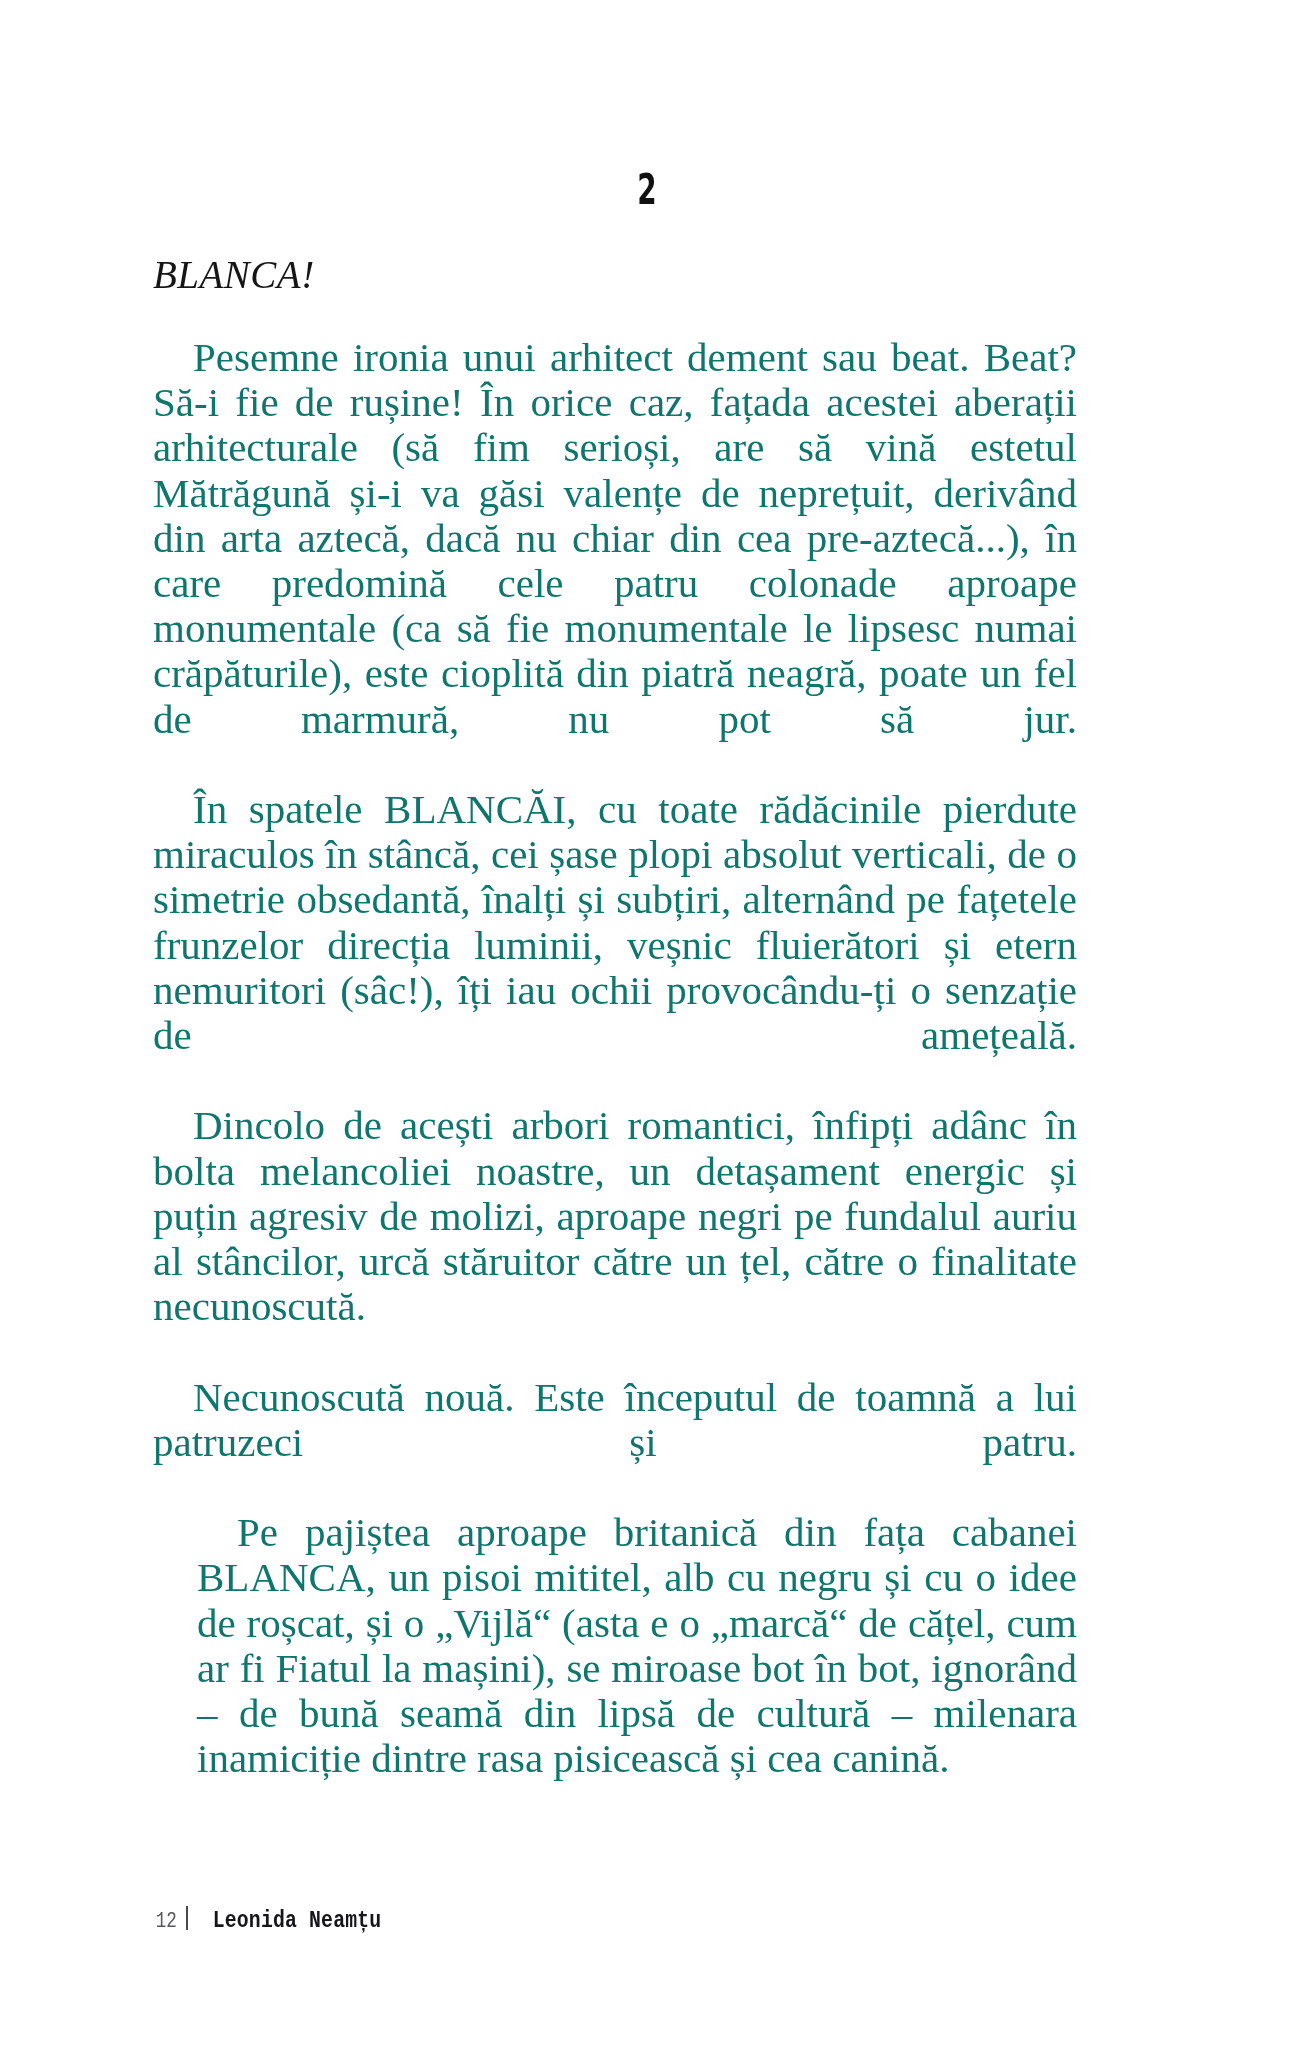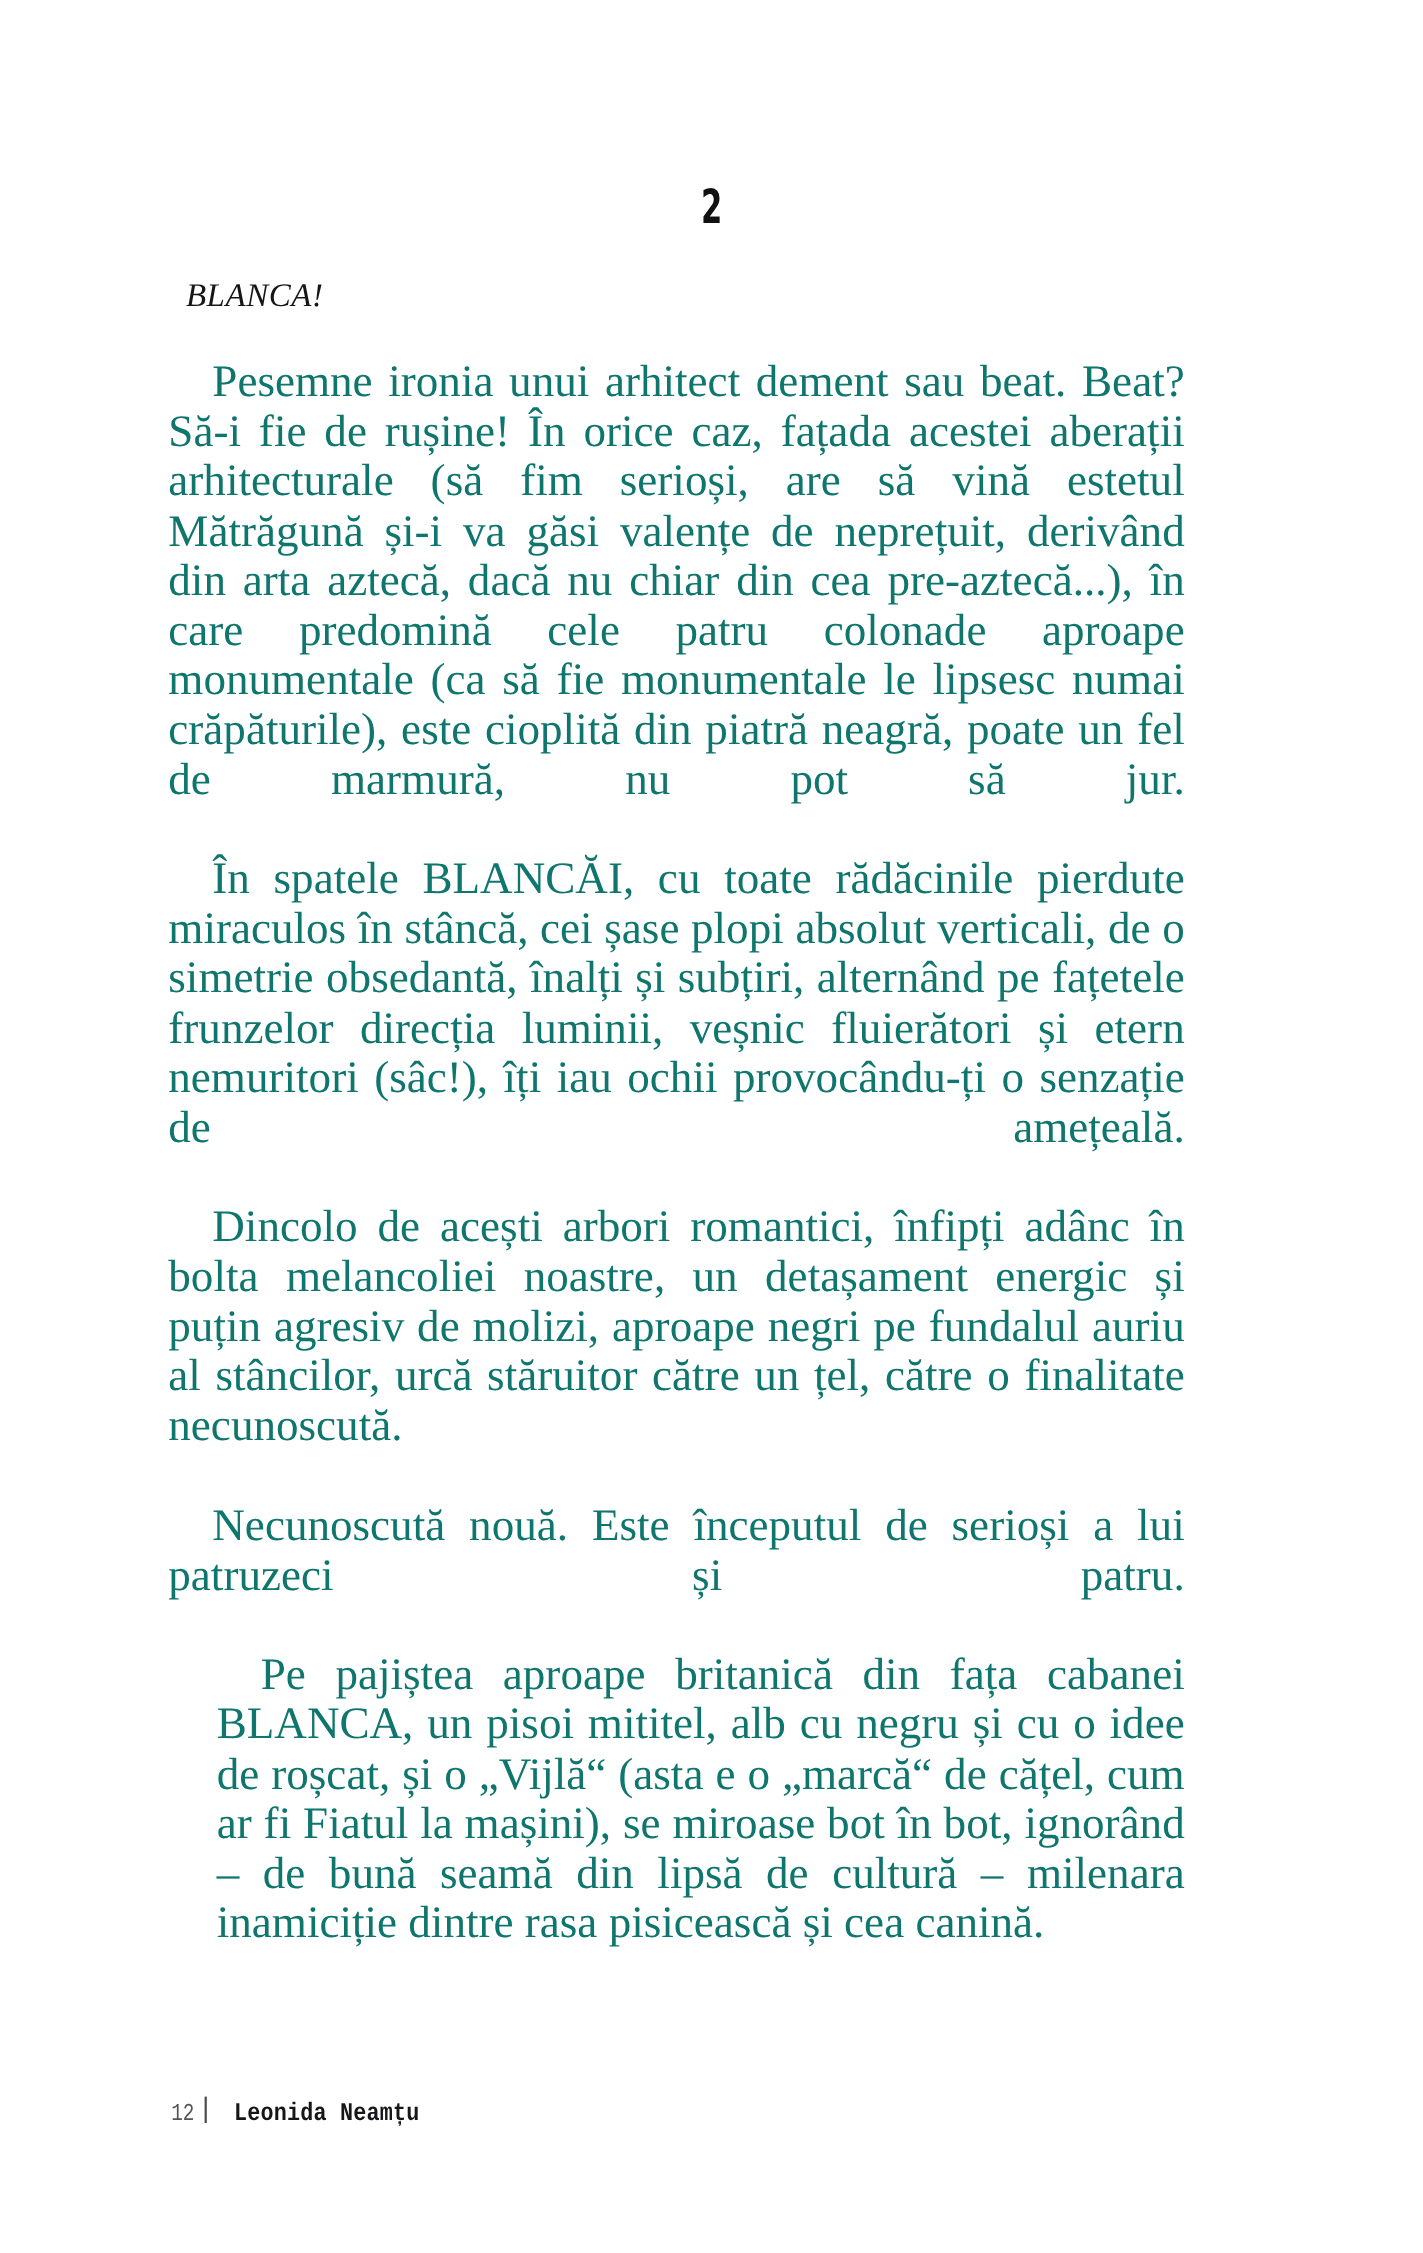--- a/index.html
+++ b/index.html
@@ -37,24 +37,24 @@
   .text-column {
     position: absolute;
     left: 153px;
     top: 252px;
     width: 924px;
   }
 
   .section-title {
     font-family: "Liberation Serif", "DejaVu Serif", serif;
     font-style: italic;
-    font-size: 30px;
+    font-size: 39px;
     letter-spacing: 0.5px;
     color: #161616;
-    margin: 0 0 38px 16px;
+    margin: 0 0 38px 0;
     font-weight: 400;
   }
 
   p.body-par {
     margin: 0;
     font-size: 41px;
     line-height: 45.2px;
     text-align: justify;
     text-justify: inter-word;
     text-indent: 40px;
@@ -122,21 +122,21 @@
   <div class="text-column">
 
     <div class="section-title">BLANCA!</div>
 
     <p class="body-par">Pesemne ironia unui arhitect dement sau beat. Beat? Să-i fie de rușine! În orice caz, fațada acestei aberații arhitecturale (să fim serioși, are să vină estetul Mătrăgună și-i va găsi valențe de neprețuit, derivând din arta aztecă, dacă nu chiar din cea pre-aztecă...), în care predomină cele patru colonade aproape monumentale (ca să fie monumentale le lipsesc numai crăpăturile), este cioplită din piatră neagră, poate un fel de marmură, nu pot să jur.</p>
 
     <p class="body-par">În spatele BLANCĂI, cu toate rădăcinile pierdute miraculos în stâncă, cei șase plopi absolut verticali, de o simetrie obsedantă, înalți și subțiri, alternând pe fațetele frunzelor direcția luminii, veșnic fluierători și etern nemuritori (sâc!), îți iau ochii provocându-ți o senzație de amețeală.</p>
 
     <p class="body-par">Dincolo de acești arbori romantici, înfipți adânc în bolta melancoliei noastre, un detașament energic și puțin agresiv de molizi, aproape negri pe fundalul auriu al stâncilor, urcă stăruitor către un țel, către o finalitate necunoscută.</p>
 
-    <p class="body-par">Necunoscută nouă. Este începutul de serioși a lui patruzeci și patru.</p>
+    <p class="body-par">Necunoscută nouă. Este începutul de toamnă a lui patruzeci și patru.</p>
 
     <p class="body-par no-stretch">Pe pajiștea aproape britanică din fața cabanei BLANCA, un pisoi mititel, alb cu negru și cu o idee de roșcat, și o „Vijlă“ (asta e o „marcă“ de cățel, cum ar fi Fiatul la mașini), se miroase bot în bot, ignorând – de bună seamă din lipsă de cultură – milenara inamiciție dintre rasa pisicească și cea canină.</p>
 
   </div>
 
   <div class="page-footer">
     <span class="footer-page-number">12</span>
     <span class="footer-separator"></span>
     <span class="footer-author">Leonida Neamțu</span>
   </div>

